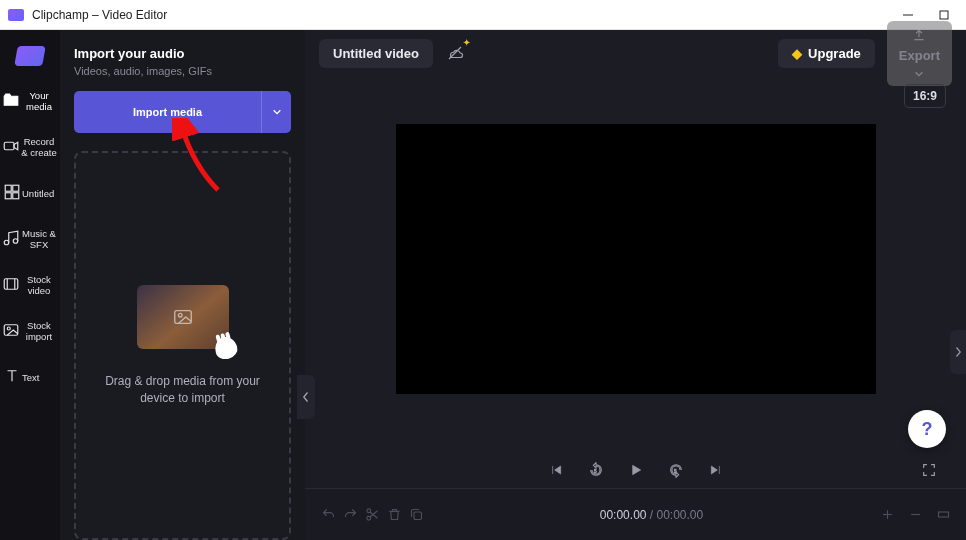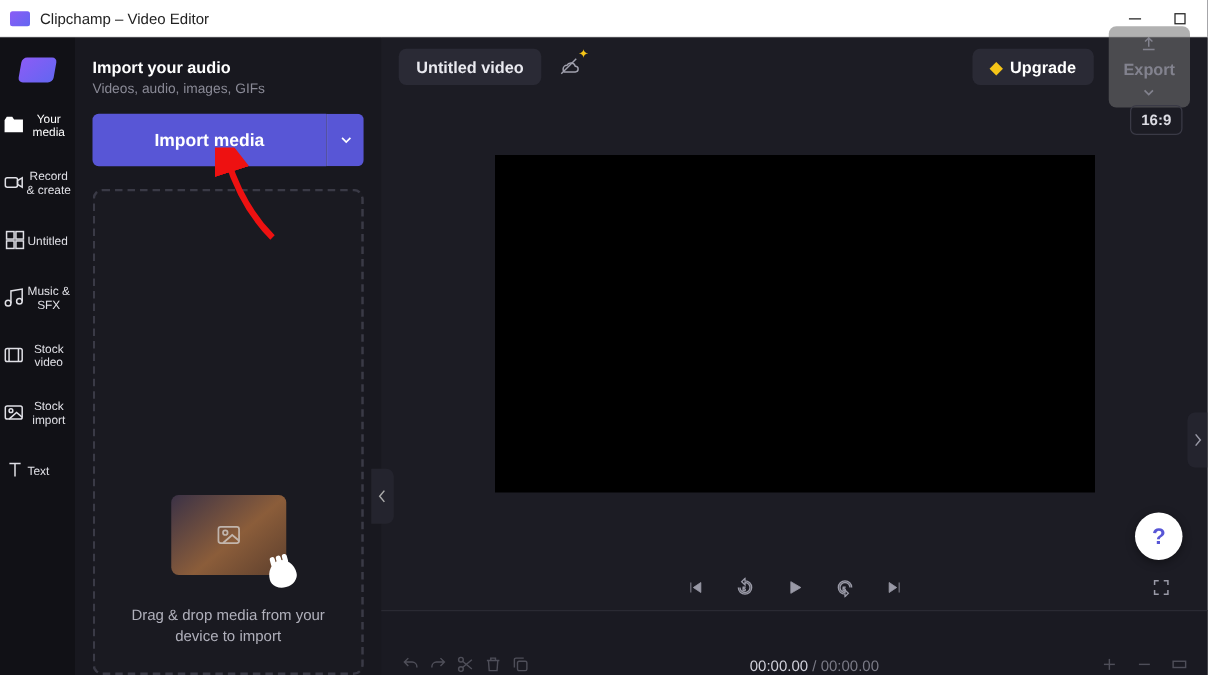--- a/index.html
+++ b/index.html
@@ -20,24 +20,24 @@
   .rail-item.active { color: #fff; }
   .rail-item .ic { width: 20px; height: 20px; margin-bottom: 4px; display: flex; align-items: center; justify-content: center; }
   .rail-item svg { width: 18px; height: 18px; fill: none; stroke: currentColor; stroke-width: 1.6; }
   .rail .rail-item + .rail-item { margin-top: 6px; }
 
   
   .media-panel { width: 245px; background: #18181f; padding: 16px 14px 0; display: flex; flex-direction: column; position: relative; }
   .media-panel h2 { color: #fff; font-size: 13px; font-weight: 600; margin-bottom: 4px; }
   .media-panel .sub { color: #8a8a96; font-size: 11px; margin-bottom: 14px; }
   .import-row { display: flex; margin-bottom: 18px; }
-  .import-btn { flex: 1; background: #5856d6; color: #fff; font-size: 14px; font-weight: 600; border: none; height: 42px; border-radius: 5px 0 0 5px; cursor: pointer; }
+  .import-btn { flex: 1; background: #5856d6; color: #fff; font-size: 11px; font-weight: 600; border: none; height: 42px; border-radius: 5px 0 0 5px; cursor: pointer; }
   .import-dd { width: 30px; background: #5856d6; border: none; border-left: 1px solid rgba(255,255,255,.18); border-radius: 0 5px 5px 0; color: #fff; display: flex; align-items: center; justify-content: center; cursor: pointer; }
 
-  .dropzone { flex: 1; border: 2px dashed #3a3a46; border-radius: 8px; display: flex; flex-direction: column; align-items: center; justify-content: flex-end; padding: 20px; color: #b0b0bb; font-size: 12px; text-align: center; background: rgba(255,255,255,.01); position: relative; }
+  .dropzone { flex: 1; border: 2px dashed #3a3a46; border-radius: 8px; display: flex; flex-direction: column; align-items: center; justify-content: center; padding: 20px; color: #b0b0bb; font-size: 12px; text-align: center; background: rgba(255,255,255,.01); position: relative; }
   .dropzone .thumb { width: 92px; height: 64px; background: linear-gradient(140deg, #3b3246 0%, #8b5d3a 55%, #5d3f2d 100%); border-radius: 6px; margin-bottom: 24px; display: flex; align-items: center; justify-content: center; position: relative; }
   .dropzone .thumb .img-ic { width: 22px; height: 22px; opacity: .7; }
   .dropzone .thumb .hand { position: absolute; bottom: -10px; right: -8px; width: 22px; height: 22px; background: #fff; border-radius: 50% 50% 50% 50% / 60% 60% 40% 40%; transform: rotate(-15deg); }
   .dropzone .hand::before { content:""; position:absolute; top:-4px; left:4px; width:4px; height:8px; background:#fff; border-radius:2px; box-shadow: 5px 0 0 #fff, 10px 0 0 #fff; }
   .dropzone .dz-text { line-height: 1.4; }
 
   
   .collapse { position: absolute; right: -10px; top: 345px; width: 18px; height: 44px; background: #24242e; border-radius: 0 6px 6px 0; display: flex; align-items: center; justify-content: center; color: #aaa; cursor: pointer; z-index: 5; }
 
   
@@ -54,21 +54,21 @@
 
   .preview-area { flex: 1; position: relative; display: flex; align-items: center; justify-content: center; padding: 0 60px; }
   .canvas { width: 480px; height: 270px; background: #000; margin-top: -10px; }
   .aspect-badge { position: absolute; top: 8px; right: 20px; background: transparent; border: 1px solid #3a3a46; color: #dcdce3; font-size: 12px; font-weight: 600; padding: 4px 8px; border-radius: 5px; cursor: pointer; }
 
   .player-controls { height: 36px; display: flex; align-items: center; justify-content: center; gap: 22px; color: #9a9aa7; position: relative; padding: 0 24px; }
   .player-controls .pc { width: 18px; height: 18px; display: flex; align-items: center; justify-content: center; cursor: pointer; }
   .player-controls svg { width: 16px; height: 16px; fill: currentColor; stroke: currentColor; }
   .player-controls .fs { position: absolute; right: 28px; }
 
-  .timeline { height: 52px; background: #1a1a22; border-top: 1px solid #2a2a33; display: flex; align-items: flex-end; padding: 0 14px; gap: 4px; color: #7a7a86; }
+  .timeline { height: 52px; background: #1a1a22; border-top: 1px solid #2a2a33; display: flex; align-items: center; padding: 0 14px; gap: 4px; color: #7a7a86; }
   .timeline .tl-btn { width: 18px; height: 18px; display: flex; align-items: center; justify-content: center; cursor: pointer; opacity: .55; }
   .timeline .tl-btn svg { width: 15px; height: 15px; stroke: currentColor; fill: none; stroke-width: 1.8; }
   .timeline .time-readout { flex:1; text-align:center; font-size: 12px; color: #7a7a86; }
   .timeline .time-readout .cur { color: #d0d0da; }
   .timeline .tl-right { display: flex; gap: 10px; }
 
   .help-fab { position: absolute; right: 20px; bottom: 92px; width: 38px; height: 38px; border-radius: 50%; background: #fff; color: #5856d6; display: flex; align-items: center; justify-content: center; font-weight: 700; font-size: 18px; cursor: pointer; box-shadow: 0 2px 8px rgba(0,0,0,.4); }
 
   .right-rail { position: absolute; right: 0; top: 300px; width: 16px; height: 44px; background: #24242e; border-radius: 6px 0 0 6px; display:flex; align-items:center; justify-content:center; color:#9a9aa7; cursor:pointer; }
 

